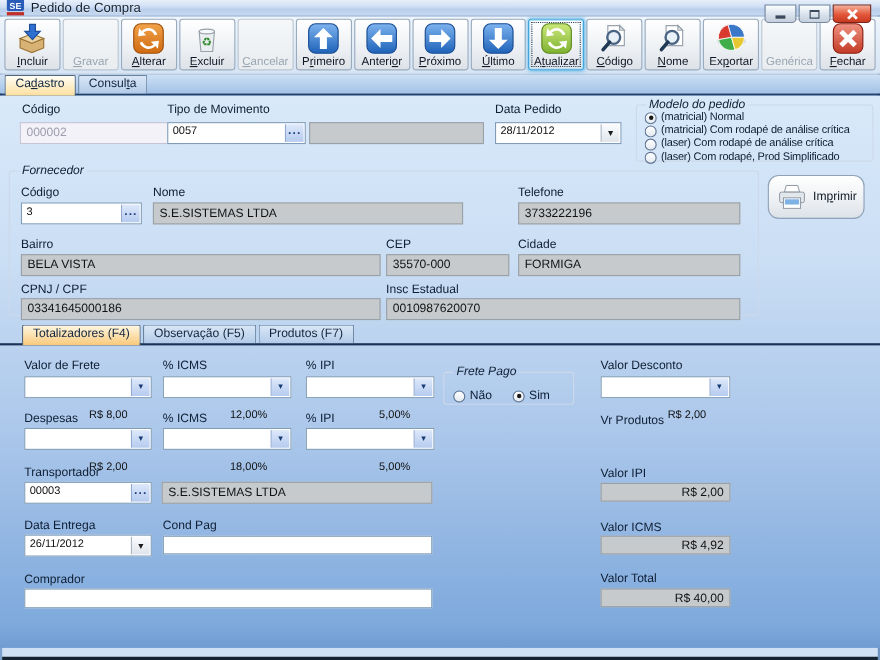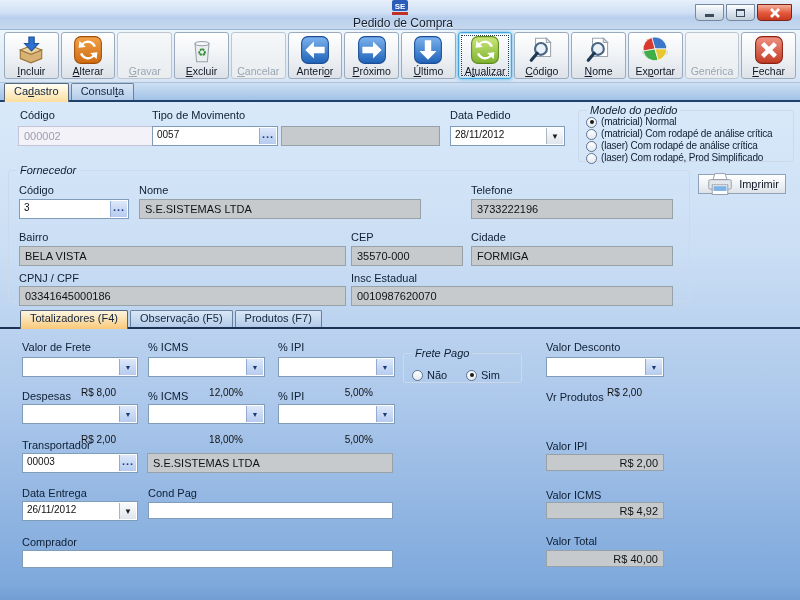--- a/index.html
+++ b/index.html
@@ -3,23 +3,23 @@
 <meta charset="utf-8">
 <style>
   * { margin:0; padding:0; box-sizing:border-box; }
   html,body { width:800px; height:600px; overflow:hidden; }
   body { font-family:"Liberation Sans","DejaVu Sans",sans-serif; font-size:11px; color:#0e1e33; }
 
   .window { position:relative; width:800px; height:600px; background:#cfe0f4;
             box-shadow: inset 2px 0 0 #7fa3cf, inset -2px 0 0 #6f93bf, inset 0 -3px 0 #15222f; }
 
   
-  .titlebar { position:relative; height:30px;
+  .titlebar { position:relative; height:15px;
     background:linear-gradient(#e7f0fb, #cfdff4 45%, #b9cfec 60%, #c6d8ef);
-    border-bottom:1px solid #9cb4d4; display:flex; align-items:center; padding:0 6px;flex-direction:column; }
+    border-bottom:1px solid #9cb4d4; display:flex; align-items:center; padding:0 6px; }
   .titlebar .apptitle { font-size:12px; color:#15202e; margin-left:6px; text-shadow:0 1px 0 rgba(255,255,255,.6); }
   .winbtns { position:absolute; right:8px; top:4px; display:flex; gap:2px; }
   .wbtn { width:29px; height:17px; border:1px solid #76889f; border-radius:0 0 4px 4px;
     background:linear-gradient(#fdfeff,#d9e2ec 55%,#c4d0dd); display:flex; align-items:center; justify-content:center; cursor:pointer; }
   .wbtn.close { width:35px; background:linear-gradient(#f5b09a,#e2563a 55%,#c83a20); border-color:#7c241a; }
   .glyph-min { width:9px; height:3px; background:#3b4a5c; margin-top:6px; }
   .glyph-max { width:9px; height:8px; border:1px solid #3b4a5c; border-top-width:2px; background:transparent; }
 
   
   .toolbar { height:53px; background:linear-gradient(#eef5fc,#d6e4f4); border-bottom:1px solid #aec2da;
@@ -67,22 +67,22 @@
 
   .radio { width:11px; height:11px; border:1px solid #5f7390; border-radius:50%;
     background:linear-gradient(#ffffff,#e3eaf1); display:inline-block; position:relative; flex:0 0 auto; }
   .radio.checked::after { content:""; position:absolute; left:2.5px; top:2.5px; width:4px; height:4px;
     background:#1a1a1a; border-radius:50%; }
   .radiorow { display:flex; align-items:center; gap:4px; cursor:pointer; white-space:nowrap; }
 
   .modelo-opts { padding:0 0 0 7px; }
   .modelo-opts .radiorow { font-size:10px; letter-spacing:-0.2px; line-height:12px; height:12px; overflow:hidden; }
 
-  .btn-imprimir { position:absolute; left:698px; top:72px; width:88px; height:20px;
-    border:1px solid #8fa2b8; border-radius:0; background:linear-gradient(#ffffff,#eef1f4 55%,#dde2e8);
+  .btn-imprimir { position:absolute; left:698px; top:72px; width:88px; height:40px;
+    border:1px solid #8fa2b8; border-radius:10px; background:linear-gradient(#ffffff,#eef1f4 55%,#dde2e8);
     display:flex; align-items:center; justify-content:center; gap:4px; font-size:11px; color:#101826; cursor:pointer; }
 
   .tabs2 { position:absolute; left:0; top:205px; right:0; height:22px; display:flex;
     align-items:flex-end; padding-left:20px; border-bottom:2px solid #1c3358; }
   .tabs2 .tab.active { background:linear-gradient(#fdf6e2,#f9c979); }
 
   u { text-decoration:underline; }
 </style>
 </head>
 <body>
@@ -139,47 +139,56 @@
     <button class="tb">
       <span class="tbicon">
           <svg width="30" height="30" viewBox="0 0 28 28">
             <polygon points="4,14 14,18 24,14 24,22 14,26 4,22" fill="#d8b275" stroke="#9a7335"></polygon>
             <polygon points="4,14 14,10 24,14 14,18" fill="#ecd2a0" stroke="#9a7335"></polygon>
             <polygon points="12,2 17,2 17,8 21,8 14.5,15 8,8 12,8" fill="#2e6fd0" stroke="#1d4f9a"></polygon>
           </svg>
         </span>
       <span><u>I</u>ncluir</span>
     </button>
+    <button class="tb disabled">
+      <span class="tbicon"></span>
+      <span><u>G</u>ravar</span>
+    </button>
     <button class="tb">
       <span class="tbicon">
           <svg width="30" height="30" viewBox="0 0 28 28">
             <rect x="1.5" y="1.5" width="25" height="25" rx="6" fill="url(#gOrange)" stroke="#a14f08"></rect>
             <path d="M21.5 10.5A8 8 0 0 0 8.2 7.6L6 5.4 5.2 12l6.8-.8-2.2-2.2a5.6 5.6 0 0 1 9.3 2.3z" fill="#fff"></path>
             <path d="M6.5 17.5a8 8 0 0 0 13.3 2.9l2.2 2.2.8-6.6-6.8.8 2.2 2.2a5.6 5.6 0 0 1-9.3-2.3z" fill="#fff"></path>
           </svg>
         </span>
       <span><u>A</u>lterar</span>
     </button>
-    <button class="tb disabled">
-      <span class="tbicon"></span>
-      <span><u>G</u>ravar</span>
-    </button>
     <button class="tb">
       <span class="tbicon">
           <svg width="30" height="30" viewBox="0 0 28 28">
             <path d="M7.5 8h13l-1.5 17h-10z" fill="#eaeef1" stroke="#99a2aa"></path>
             <ellipse cx="14" cy="8" rx="6.5" ry="2" fill="#f6f8fa" stroke="#99a2aa"></ellipse>
             <text x="14" y="20" font-size="10" fill="#2e8b2e" text-anchor="middle">♻</text>
           </svg>
         </span>
       <span><u>E</u>xcluir</span>
     </button>
     <button class="tb disabled">
       <span class="tbicon"></span>
       <span><u>C</u>ancelar</span>
+    </button>
+    <button class="tb">
+      <span class="tbicon">
+          <svg width="30" height="30" viewBox="0 0 28 28">
+            <rect x="1.5" y="1.5" width="25" height="25" rx="6" fill="url(#gBlue)" stroke="#1b4e94"></rect>
+            <polygon points="14,5 22,13 17,13 17,23 11,23 11,13 6,13" fill="#fff"></polygon>
+          </svg>
+        </span>
+      <span>P<u>r</u>imeiro</span>
     </button>
     <button class="tb">
       <span class="tbicon">
           <svg width="30" height="30" viewBox="0 0 28 28">
             <rect x="1.5" y="1.5" width="25" height="25" rx="6" fill="url(#gBlue)" stroke="#1b4e94"></rect>
             <polygon points="5,14 13,6 13,11 23,11 23,17 13,17 13,22" fill="#fff"></polygon>
           </svg>
         </span>
       <span>Anteri<u>o</u>r</span>
     </button>

